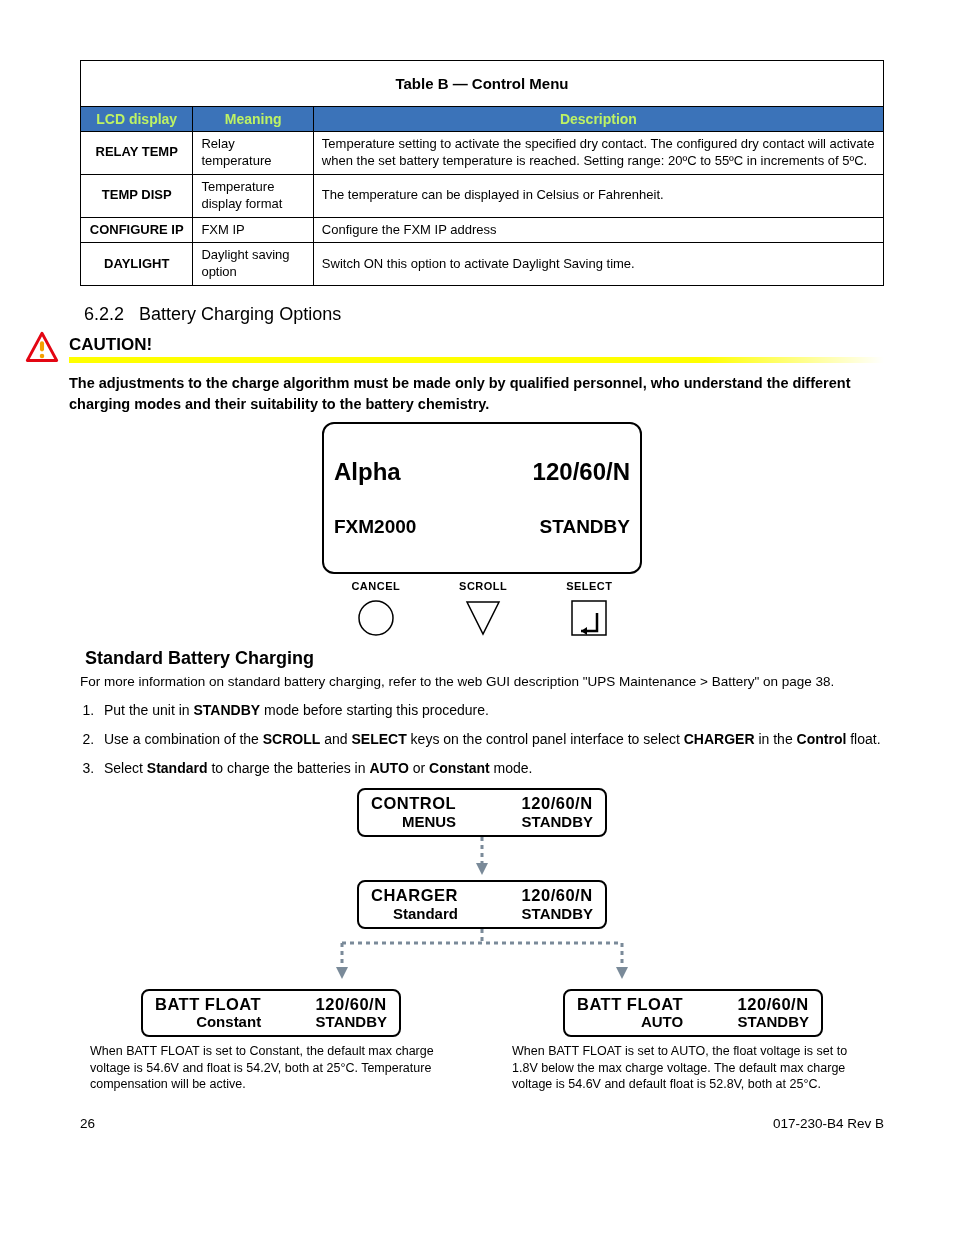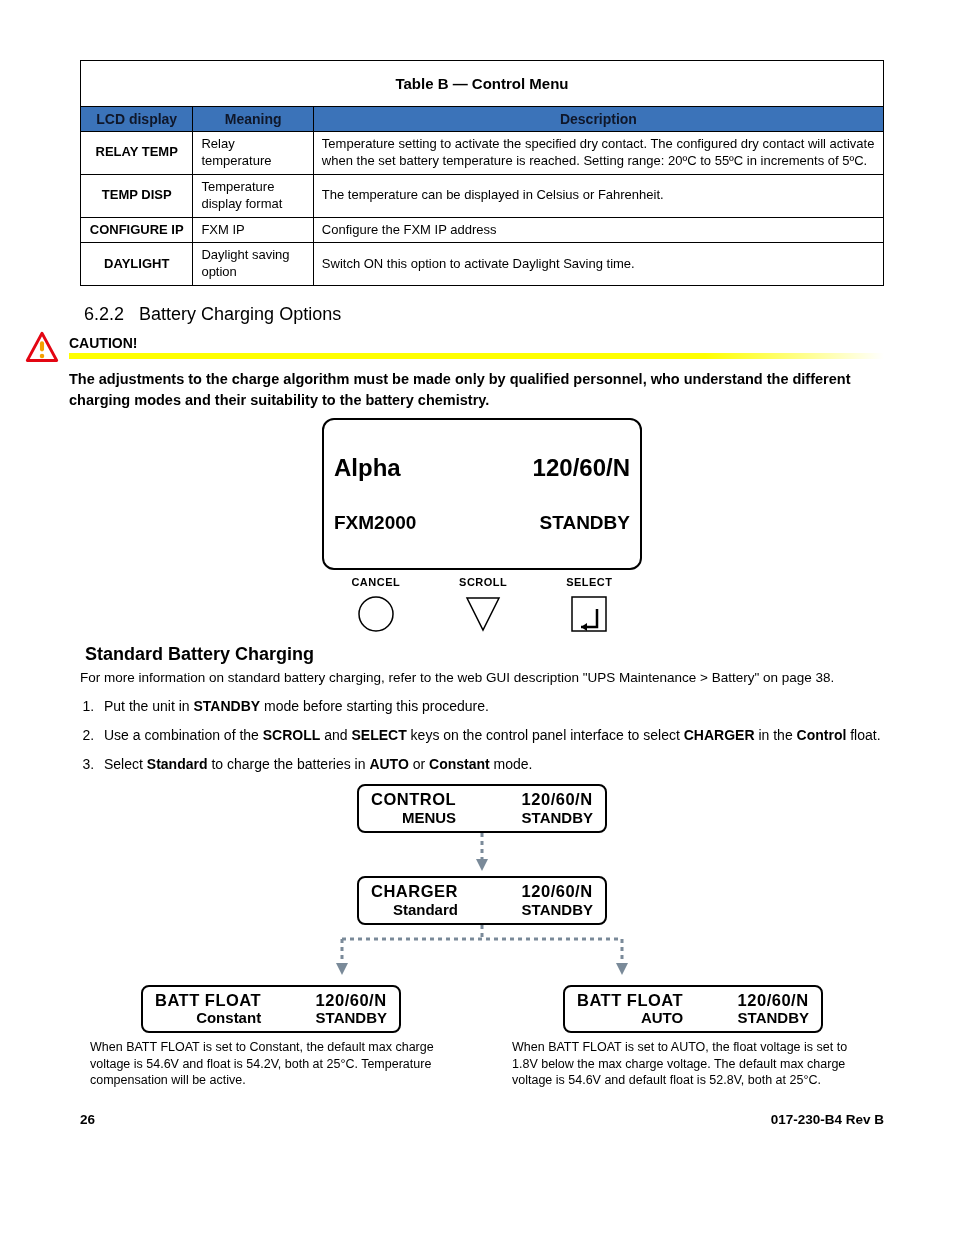--- a/index.html
+++ b/index.html
@@ -25,40 +25,40 @@
   .table-b caption {
     border: 1.5px solid #000;
     border-bottom: none;
     font-weight: bold;
     padding: 14px 0;
     font-size: 15px;
     text-align: center;
   }
   .table-b th {
     background: #3b73b9;
-    color: #0f172a;
+    color: #bef264;
     font-weight: bold;
     padding: 4px 6px;
     border: 1px solid #000;
     font-size: 14px;
   }
   .table-b td {
     border: 1px solid #000;
     padding: 4px 8px;
     font-size: 13px;
     line-height: 1.3;
     vertical-align: middle;
   }
   .td-lcd { font-weight: bold; text-align: center; width:14%; }
   .td-mean { width: 15%; }
   .h-num { font-weight: normal; font-size: 18px; margin: 10px 0 6px 4px; }
   .caution-row { display: flex; align-items: flex-start; gap: 10px; margin-left: -55px; }
   .caution-icon { width: 34px; flex-shrink: 0; }
   .caution-body { flex: 1; }
-  .caution-hdr { font-weight: bold; font-size: 14px; margin: 4px 0 2px 0; }
+  .caution-hdr { font-weight: bold; font-size: 17px; margin: 4px 0 2px 0; }
   .yellow-bar {
     height: 6px;
     background: linear-gradient(to right, #ffff00 0%, #ffff00 78%, #ffffff 100%);
     margin: 2px 0 10px 0;
   }
   .caution-text { font-weight: bold; font-size: 14.5px; line-height: 1.4; }
   .lcd-outer {
     border: 2.5px solid #000;
     border-radius: 12px;
     width: 320px;
@@ -83,21 +83,21 @@
   .btn-shape { height: 40px; display: flex; align-items: center; justify-content: center; }
   .h-sub { font-weight: bold; font-size: 18px; margin: 8px 0 4px 5px; }
   .para { font-size: 13.5px; line-height: 1.3; margin: 4px 0 10px 0; }
   ol { margin: 4px 0 10px 18px; padding: 0; }
   ol li { margin-bottom: 10px; font-size: 14px; line-height: 1.35; padding-left: 6px; }
   .b { font-weight: bold; }
   .diagram { width: 600px; margin: 6px auto 2px auto; text-align: center; }
   .side-by-side { display: flex; gap: 40px; justify-content: center; margin-top: 0; }
   .side-col { width: 48%; }
   .caption-small { font-size: 12.5px; line-height: 1.3; margin-top: 6px; padding: 0 10px; }
-  .footer { display: flex; justify-content: space-between; font-size: 13.5px; margin-top: 24px; font-weight: bold; }
+  .footer { display: flex; justify-content: space-between; font-size: 13.5px; margin-top: 24px; }
   .lcd-box {
     border: 2px solid #000;
     border-radius: 8px;
     padding: 4px 12px;
     display: inline-flex;
     justify-content: space-between;
     width: 250px;
     gap: 10px;
   }
   .lcd-box .col-l { text-align: right; }

